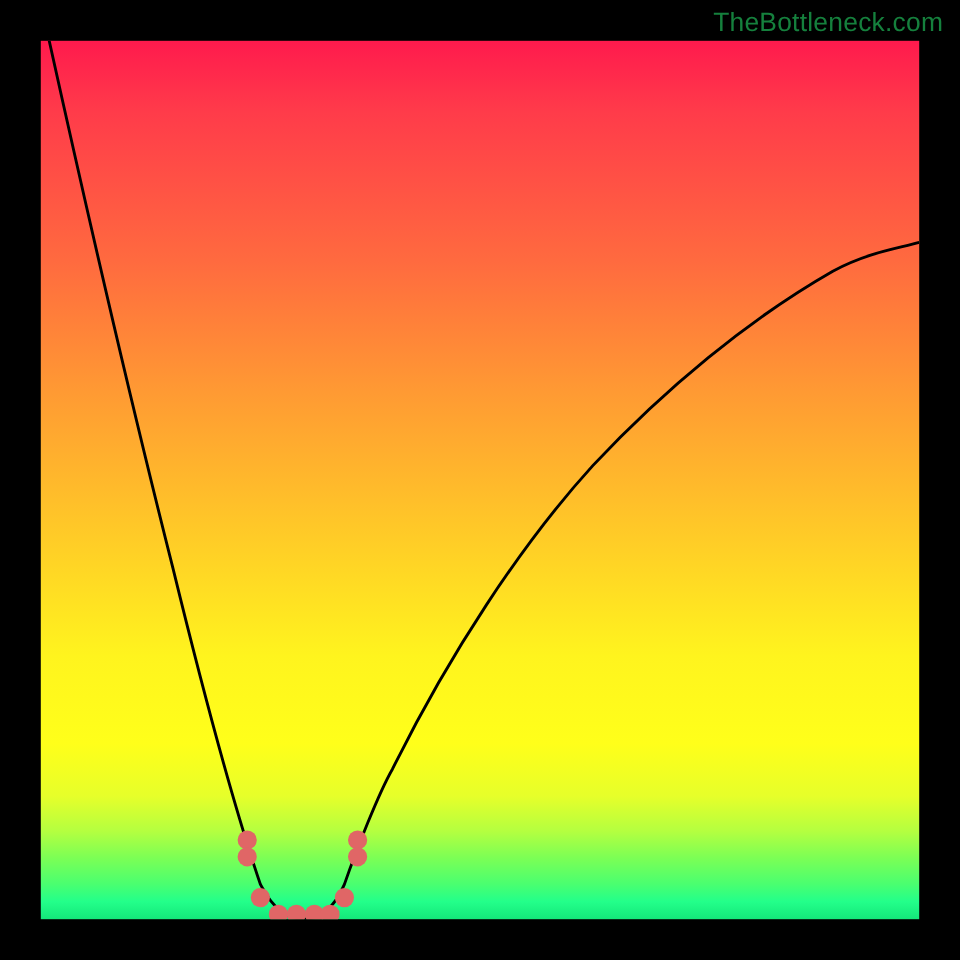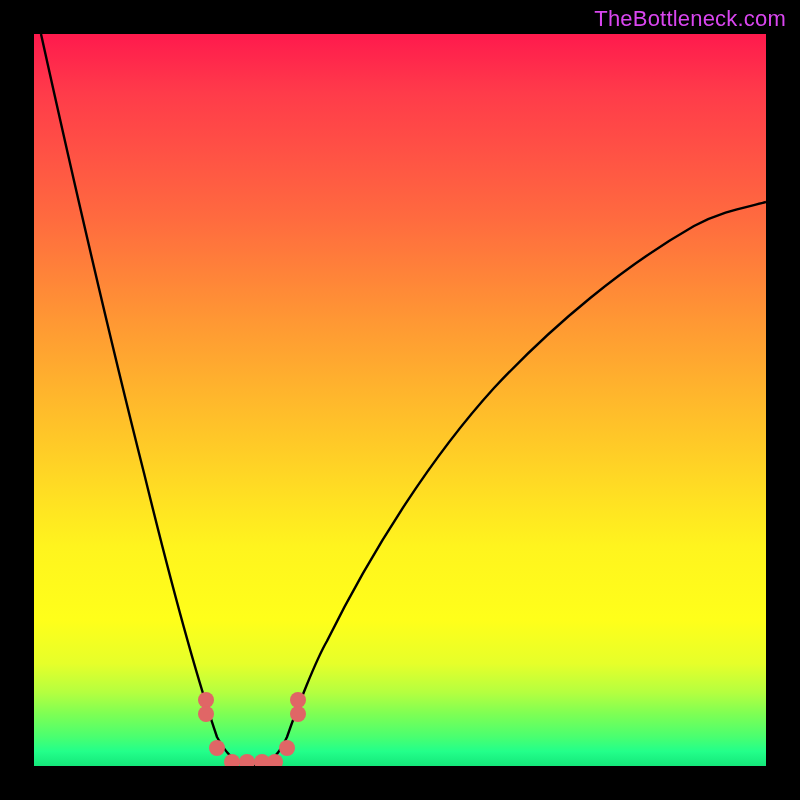--- a/index.html
+++ b/index.html
@@ -32,21 +32,21 @@
       #23ff8a 98%,
       #14e77a 100%
     );
   }
   .watermark {
     position: absolute;
     top: 6px;
     right: 14px;
     font-size: 22px;
     font-weight: 500;
-    color: #d946ef;
+    color: #15803d;
     letter-spacing: 0.2px;
     user-select: none;
   }
   svg.curve {
     position: absolute;
     left: 0;
     top: 0;
     width: 732px;
     height: 732px;
   }

